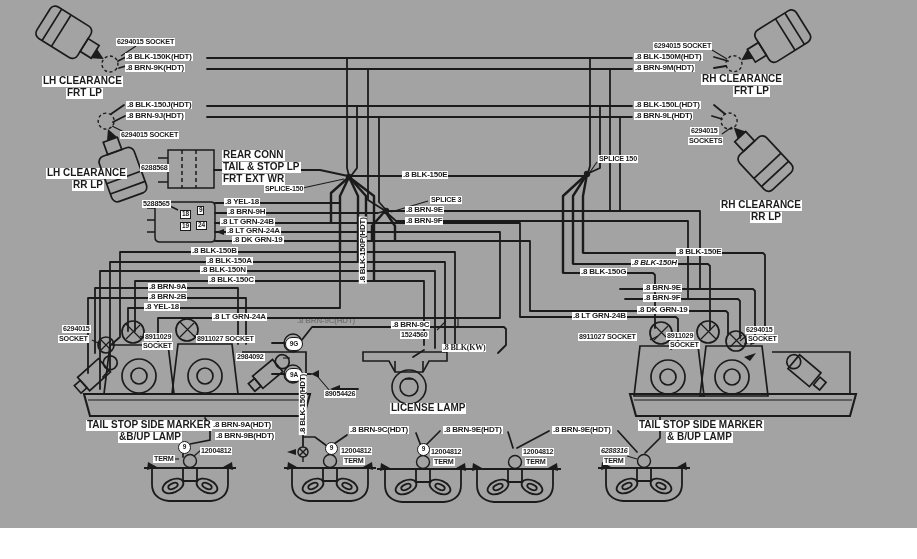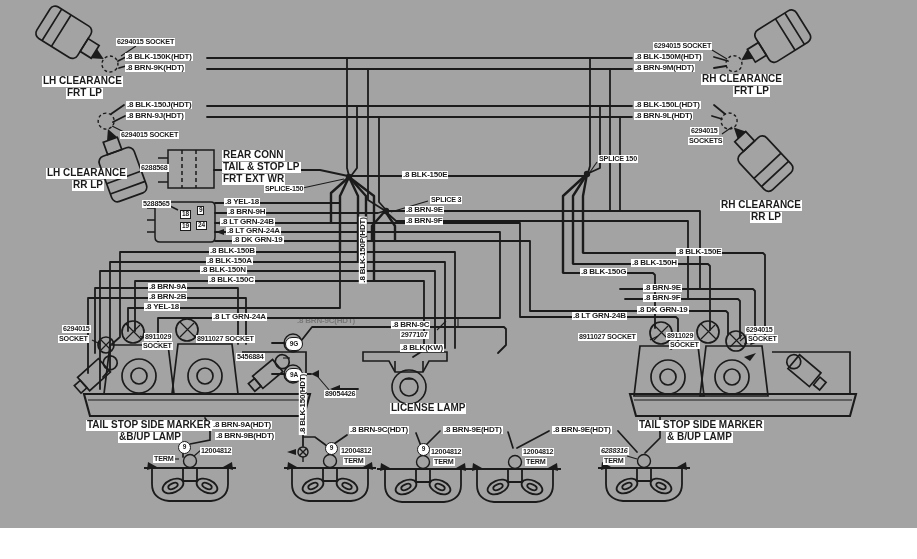--- a/index.html
+++ b/index.html
@@ -267,21 +267,21 @@
       <div class="lbl sm" style="left: 142px; top: 200px;">5288565</div>
       <div class="lbl pin" style="left: 180px; top: 210px;">18</div>
       <div class="lbl pin" style="left: 197px; top: 206px;">9</div>
       <div class="lbl pin" style="left: 180px; top: 222px;">19</div>
       <div class="lbl pin" style="left: 196px; top: 221px;">24</div>
       <div class="lbl" style="left: 224px; top: 198px;">.8 YEL-18</div>
       <div class="lbl" style="left: 227px; top: 208px;">.8 BRN-9H</div>
       <div class="lbl" style="left: 220px; top: 218px;">.8 LT GRN-24B</div>
       <div class="lbl" style="left: 226px; top: 227px;">.8 LT GRN-24A</div>
       <div class="lbl" style="left: 232px; top: 236px;">.8 DK GRN-19</div>
-      <div class="lbl" style="left: 209px; top: 247px;">.8 BLK-150B</div>
+      <div class="lbl" style="left: 191px; top: 247px;">.8 BLK-150B</div>
       <div class="lbl" style="left: 206px; top: 257px;">.8 BLK-150A</div>
       <div class="lbl" style="left: 200px; top: 266px;">.8 BLK-150N</div>
       <div class="lbl" style="left: 208px; top: 276px;">.8 BLK-150C</div>
       <div class="lbl" style="left: 148px; top: 283px;">.8 BRN-9A</div>
       <div class="lbl" style="left: 148px; top: 293px;">.8 BRN-2B</div>
       <div class="lbl" style="left: 144px; top: 303px;">.8 YEL-18</div>
       <div class="lbl" style="left: 212px; top: 313px;">.8 LT GRN-24A</div>
       <div class="lbl rot" style="left: 363px; top: 250px;">.8 BLK-150P(HDT)</div>
       <div class="lbl" style="left: 402px; top: 171px;">.8 BLK-150E</div>
       <div class="lbl sm" style="left: 430px; top: 196px;">SPLICE 3</div>
@@ -293,21 +293,21 @@
       <div class="lbl" style="left: 634px; top: 64px;">.8 BRN-9M(HDT)</div>
       <div class="lbl cap" style="left: 701px; top: 74px;">RH CLEARANCE</div>
       <div class="lbl cap" style="left: 733px; top: 86px;">FRT LP</div>
       <div class="lbl" style="left: 634px; top: 101px;">.8 BLK-150L(HDT)</div>
       <div class="lbl" style="left: 634px; top: 112px;">.8 BRN-9L(HDT)</div>
       <div class="lbl sm" style="left: 690px; top: 127px;">6294015</div>
       <div class="lbl sm" style="left: 688px; top: 137px;">SOCKETS</div>
       <div class="lbl cap" style="left: 720px; top: 200px;">RH CLEARANCE</div>
       <div class="lbl cap" style="left: 750px; top: 212px;">RR LP</div>
       <div class="lbl" style="left: 676px; top: 248px;">.8 BLK-150E</div>
-      <div class="lbl" style="left: 631px; top: 259px;">.8 BLK-150H</div>
+      <div class="lbl" style="left: 631px; top: 259px; font-style: italic;">.8 BLK-150H</div>
       <div class="lbl" style="left: 580px; top: 268px;">.8 BLK-150G</div>
       <div class="lbl" style="left: 643px; top: 284px;">.8 BRN-9E</div>
       <div class="lbl" style="left: 643px; top: 294px;">.8 BRN-9F</div>
       <div class="lbl" style="left: 637px; top: 306px;">.8 DK GRN-19</div>
       <div class="lbl" style="left: 572px; top: 312px;">.8 LT GRN-24B</div>
       <div class="lbl sm" style="left: 578px; top: 333px;">8911027 SOCKET</div>
       <div class="lbl sm" style="left: 666px; top: 332px;">8911029</div>
       <div class="lbl sm" style="left: 669px; top: 341px;">SOCKET</div>
       <div class="lbl sm" style="left: 745px; top: 326px;">6294015</div>
       <div class="lbl sm" style="left: 747px; top: 335px;">SOCKET</div>
@@ -316,25 +316,25 @@
       <div class="lbl sm" style="left: 62px; top: 325px;">6294015</div>
       <div class="lbl sm" style="left: 58px; top: 335px;">SOCKET</div>
       <div class="lbl sm" style="left: 144px; top: 333px;">8911029</div>
       <div class="lbl sm" style="left: 142px; top: 342px;">SOCKET</div>
       <div class="lbl sm" style="left: 196px; top: 335px;">8911027 SOCKET</div>
       <div class="lbl cap" style="left: 86px; top: 420px;">TAIL STOP SIDE MARKER</div>
       <div class="lbl cap" style="left: 118px; top: 432px;">&amp;B/UP LAMP</div>
       <div class="lbl faint" style="left: 296px; top: 317px;">.8 BRN-9C(HDT)</div>
       <div class="lbl circ2" style="left: 285px; top: 337px;">9G</div>
       <div class="lbl circ2" style="left: 285px; top: 368px;">9A</div>
-      <div class="lbl sm" style="left: 236px; top: 353px;">5456884</div>
+      <div class="lbl sm" style="left: 236px; top: 353px;">2984092</div>
       <div class="lbl sm" style="left: 324px; top: 390px;">89054426</div>
       <div class="lbl" style="left: 391px; top: 321px;">.8 BRN-9C</div>
-      <div class="lbl sm" style="left: 400px; top: 331px;">2977107</div>
-      <div class="lbl" style="left: 400px; top: 344px;">.8 BLK(KW)</div>
+      <div class="lbl sm" style="left: 400px; top: 331px;">1524560</div>
+      <div class="lbl" style="left: 442px; top: 344px; font-family: Liberation Serif, serif;">.8 BLK(KW)</div>
       <div class="lbl cap" style="left: 390px; top: 403px;">LICENSE LAMP</div>
       <div class="lbl rot" style="left: 303px; top: 404px;">.8 BLK-150(HDT)</div>
       <div class="lbl" style="left: 212px; top: 421px;">.8 BRN-9A(HDT)</div>
       <div class="lbl" style="left: 215px; top: 432px;">.8 BRN-9B(HDT)</div>
       <div class="lbl" style="left: 349px; top: 426px;">.8 BRN-9C(HDT)</div>
       <div class="lbl" style="left: 443px; top: 426px;">.8 BRN-9E(HDT)</div>
       <div class="lbl" style="left: 552px; top: 426px;">.8 BRN-9E(HDT)</div>
       <div class="lbl sm" style="left: 153px; top: 455px;">TERM</div>
       <div class="lbl sm" style="left: 200px; top: 447px;">12004812</div>
       <div class="lbl circ" style="left: 178px; top: 441px;">9</div>

